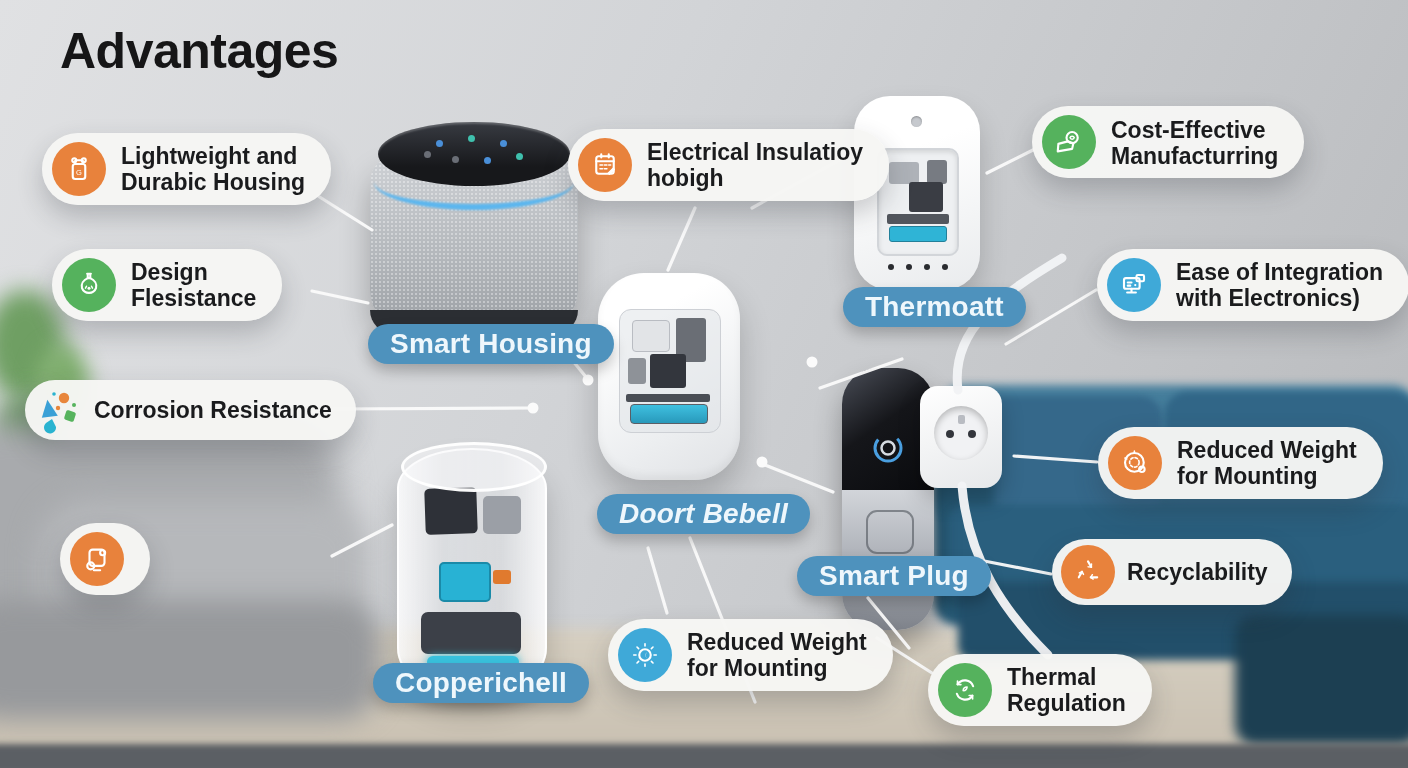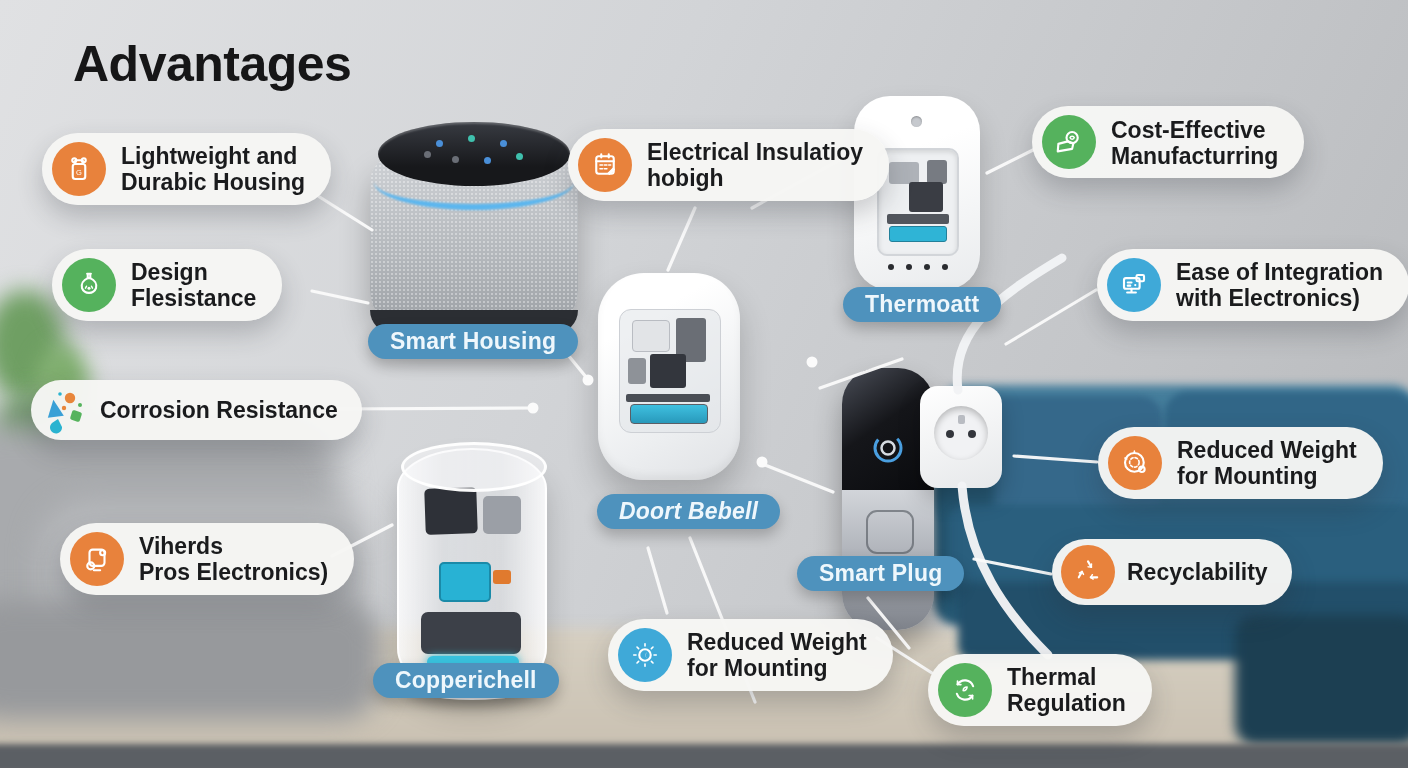--- a/index.html
+++ b/index.html
@@ -80,30 +80,30 @@
     border:3px solid rgba(255,255,255,.95);background:rgba(250,250,252,.55);}
   .cy-base{position:absolute;bottom:-4px;left:8px;width:134px;height:32px;border-radius:50%;background:#e6e7e9;box-shadow:0 6px 12px rgba(0,0,0,.2);}
 
   
   svg.lines{position:absolute;inset:0;z-index:3;pointer-events:none;}
   svg.lines line{stroke:#fbfbfb;stroke-width:3.2;stroke-linecap:round;opacity:.95;}
   svg.lines circle{fill:#fbfbfb;}
   svg.lines path.cable{stroke:#f2f3f5;stroke-width:9;fill:none;stroke-linecap:round;opacity:.97;}
 
   
-  .title{position:absolute;left:56px;top:18px;z-index:5;margin:17px;
+  .title{position:absolute;left:56px;top:18px;z-index:5;margin:4px;
     font-size:50px;font-weight:700;color:#161617;letter-spacing:-.5px;}
   .pill{position:absolute;z-index:4;display:flex;align-items:center;gap:15px;
     background:rgba(246,246,244,.97);border-radius:999px;padding:9px 26px 9px 10px;
     box-shadow:0 12px 26px rgba(40,45,55,.24);}
   .icon-circle{width:54px;height:54px;border-radius:50%;display:flex;align-items:center;justify-content:center;flex:0 0 auto;}
   .pill .txt{font-size:23px;line-height:1.14;font-weight:600;color:#1a1b1d;white-space:nowrap;}
   .pill.slim{padding:6px 24px 6px 9px;gap:12px;}
   .dev-label{position:absolute;z-index:4;background:#4e92bd;color:#eef7fc;
-    font-size:23px;font-weight:600;padding:4px 22px;border-radius:999px;
+    font-size:28px;font-weight:600;padding:4px 22px;border-radius:999px;
     box-shadow:0 7px 14px rgba(0,0,0,.22);letter-spacing:.2px;white-space:nowrap;}
   .icon-circle svg,.splash svg{display:block;}
 </style>
 </head>
 <body>
 
 <div class="bg">
   <div class="blob floor"></div>
   <div class="blob plant1"></div>
   <div class="blob plant2"></div>
@@ -244,21 +244,21 @@
       <path d="M10.5 3h3M11 3v3.5M13 3v3.5"></path>
       <path d="M11 6.5c-3.5 1.6-5.5 4.8-4.6 8a6 6 0 0 0 11.2 0c.9-3.2-1.1-6.4-4.6-8z"></path>
       <circle cx="12" cy="14.5" r="1.2" fill="#fff" stroke="none"></circle>
       <path d="M10 13l-.8 1.5M14 13l.8 1.5" stroke-width="1.2"></path>
     </svg>
   </span>
   <span class="txt"><span>Design</span><br>
   <span>Flesistance</span></span>
 </div>
 
-<div class="pill slim" style="left:31px;top:380px;">
+<div class="pill slim" style="left:25px;top:380px;">
   <span class="splash">
     <svg width="48" height="48" viewBox="0 0 24 24">
       <path d="M3 15l5-8 3 9z" fill="#3aa0d6" transform="rotate(-15 7 12)"></path>
       <circle cx="15" cy="6" r="2.6" fill="#e8863b"></circle>
       <rect x="15.5" y="12.5" width="5" height="5" rx="1" fill="#56b35d" transform="rotate(18 18 15)"></rect>
       <path d="M6 18.5a3 3 0 1 0 5 2l-2-4z" fill="#2ab3d0"></path>
       <circle cx="12" cy="11" r="1.1" fill="#e8863b"></circle>
       <circle cx="20" cy="9.5" r="1" fill="#56b35d"></circle>
       <circle cx="10" cy="4" r="0.9" fill="#2ab3d0"></circle>
     </svg>
@@ -268,22 +268,20 @@
 
 <div class="pill" style="left:60px;top:523px;">
   <span class="icon-circle" style="background: rgb(232, 130, 60);">
     <svg width="30" height="30" viewBox="0 0 24 24" fill="none" stroke="#fff" stroke-width="1.7" stroke-linecap="round" stroke-linejoin="round">
       <rect x="6" y="4.5" width="12" height="13" rx="2.5"></rect>
       <circle cx="7" cy="17.5" r="2.8"></circle>
         <circle cx="16.5" cy="7" r="2"></circle>
         <path d="M9.5 21h5"></path>
     </svg>
   </span>
-  <span class="txt"><span>Viherds</span><br>
-  <span>Pros Electronics)</span></span>
 </div>
 
 <div class="pill" style="left:568px;top:129px;">
   <span class="icon-circle" style="background: rgb(232, 130, 60);">
     <svg width="30" height="30" viewBox="0 0 24 24" fill="none" stroke="#fff" stroke-width="1.7" stroke-linecap="round" stroke-linejoin="round">
       <rect x="5" y="5" width="14" height="14" rx="2"></rect>
         <path d="M5 9h14M9 3.5V6M15 3.5V6"></path>
       <path d="M8 12h2M11.5 12h2M15 12h1.5M8 15h2M11.5 15h2" stroke-width="1.3"></path>
       <path d="M14.5 18.5l4-4 1 1-4 4z" fill="#fff" stroke-width="1"></path>
     </svg>

